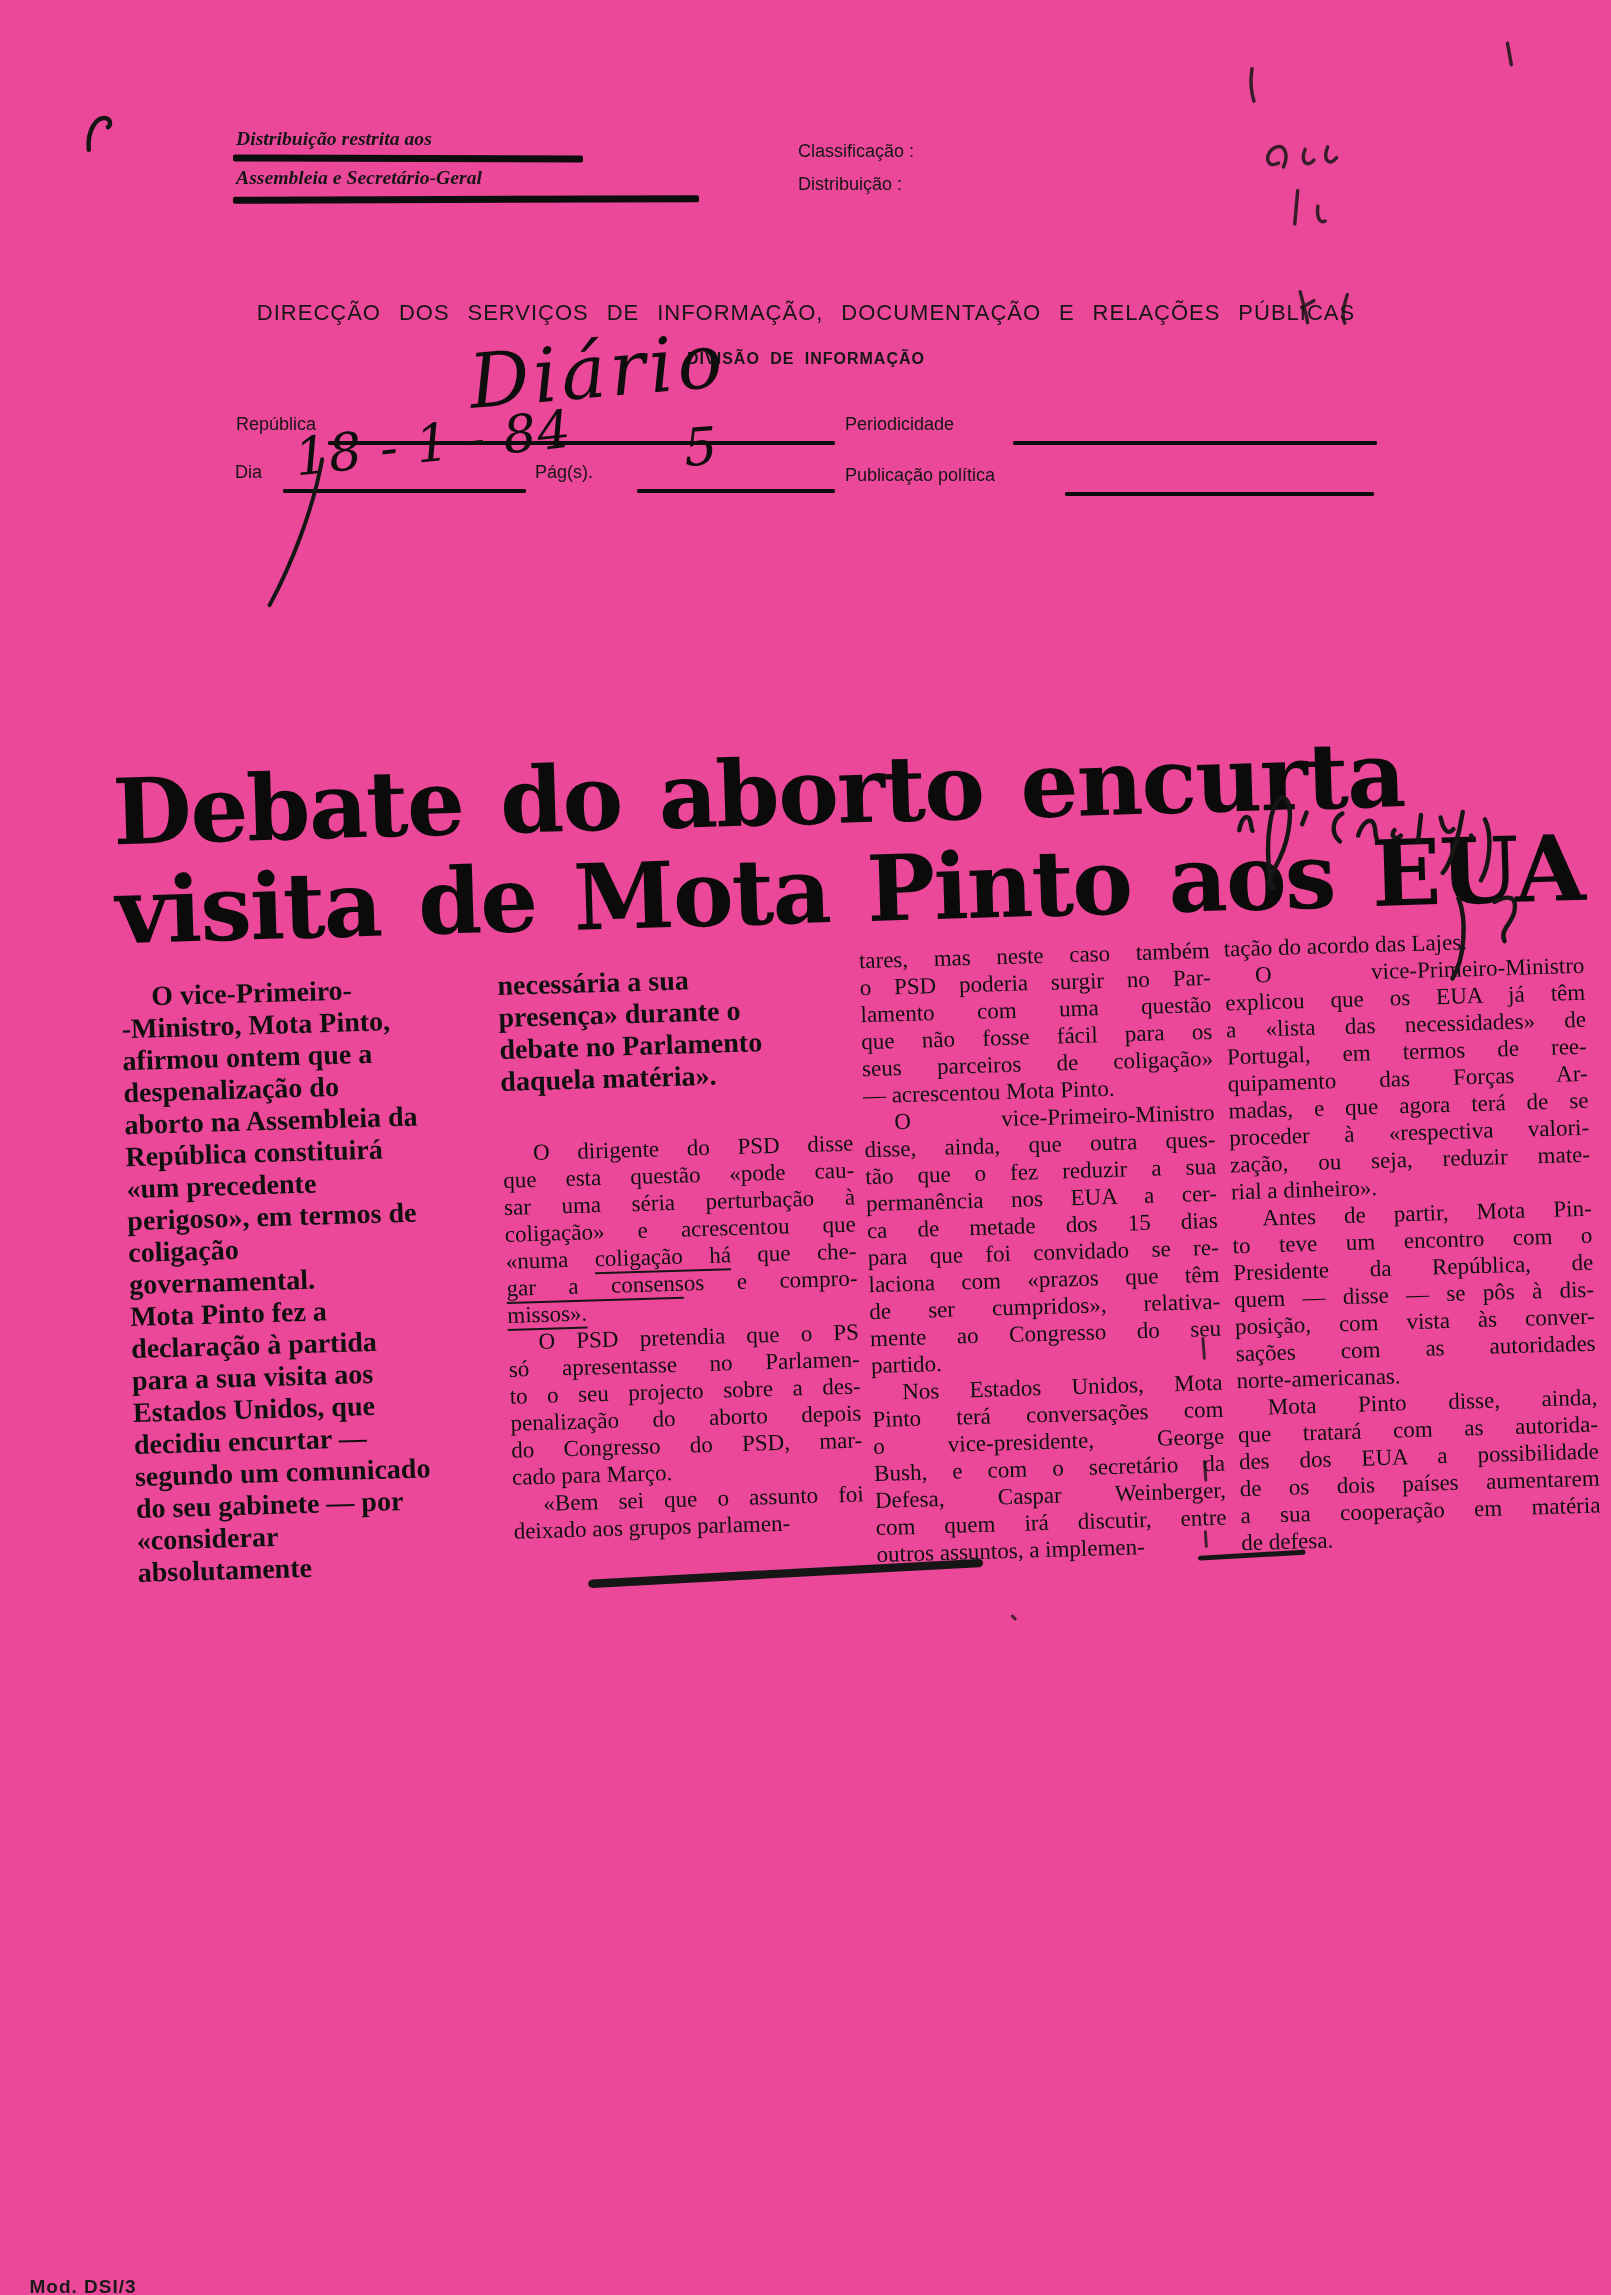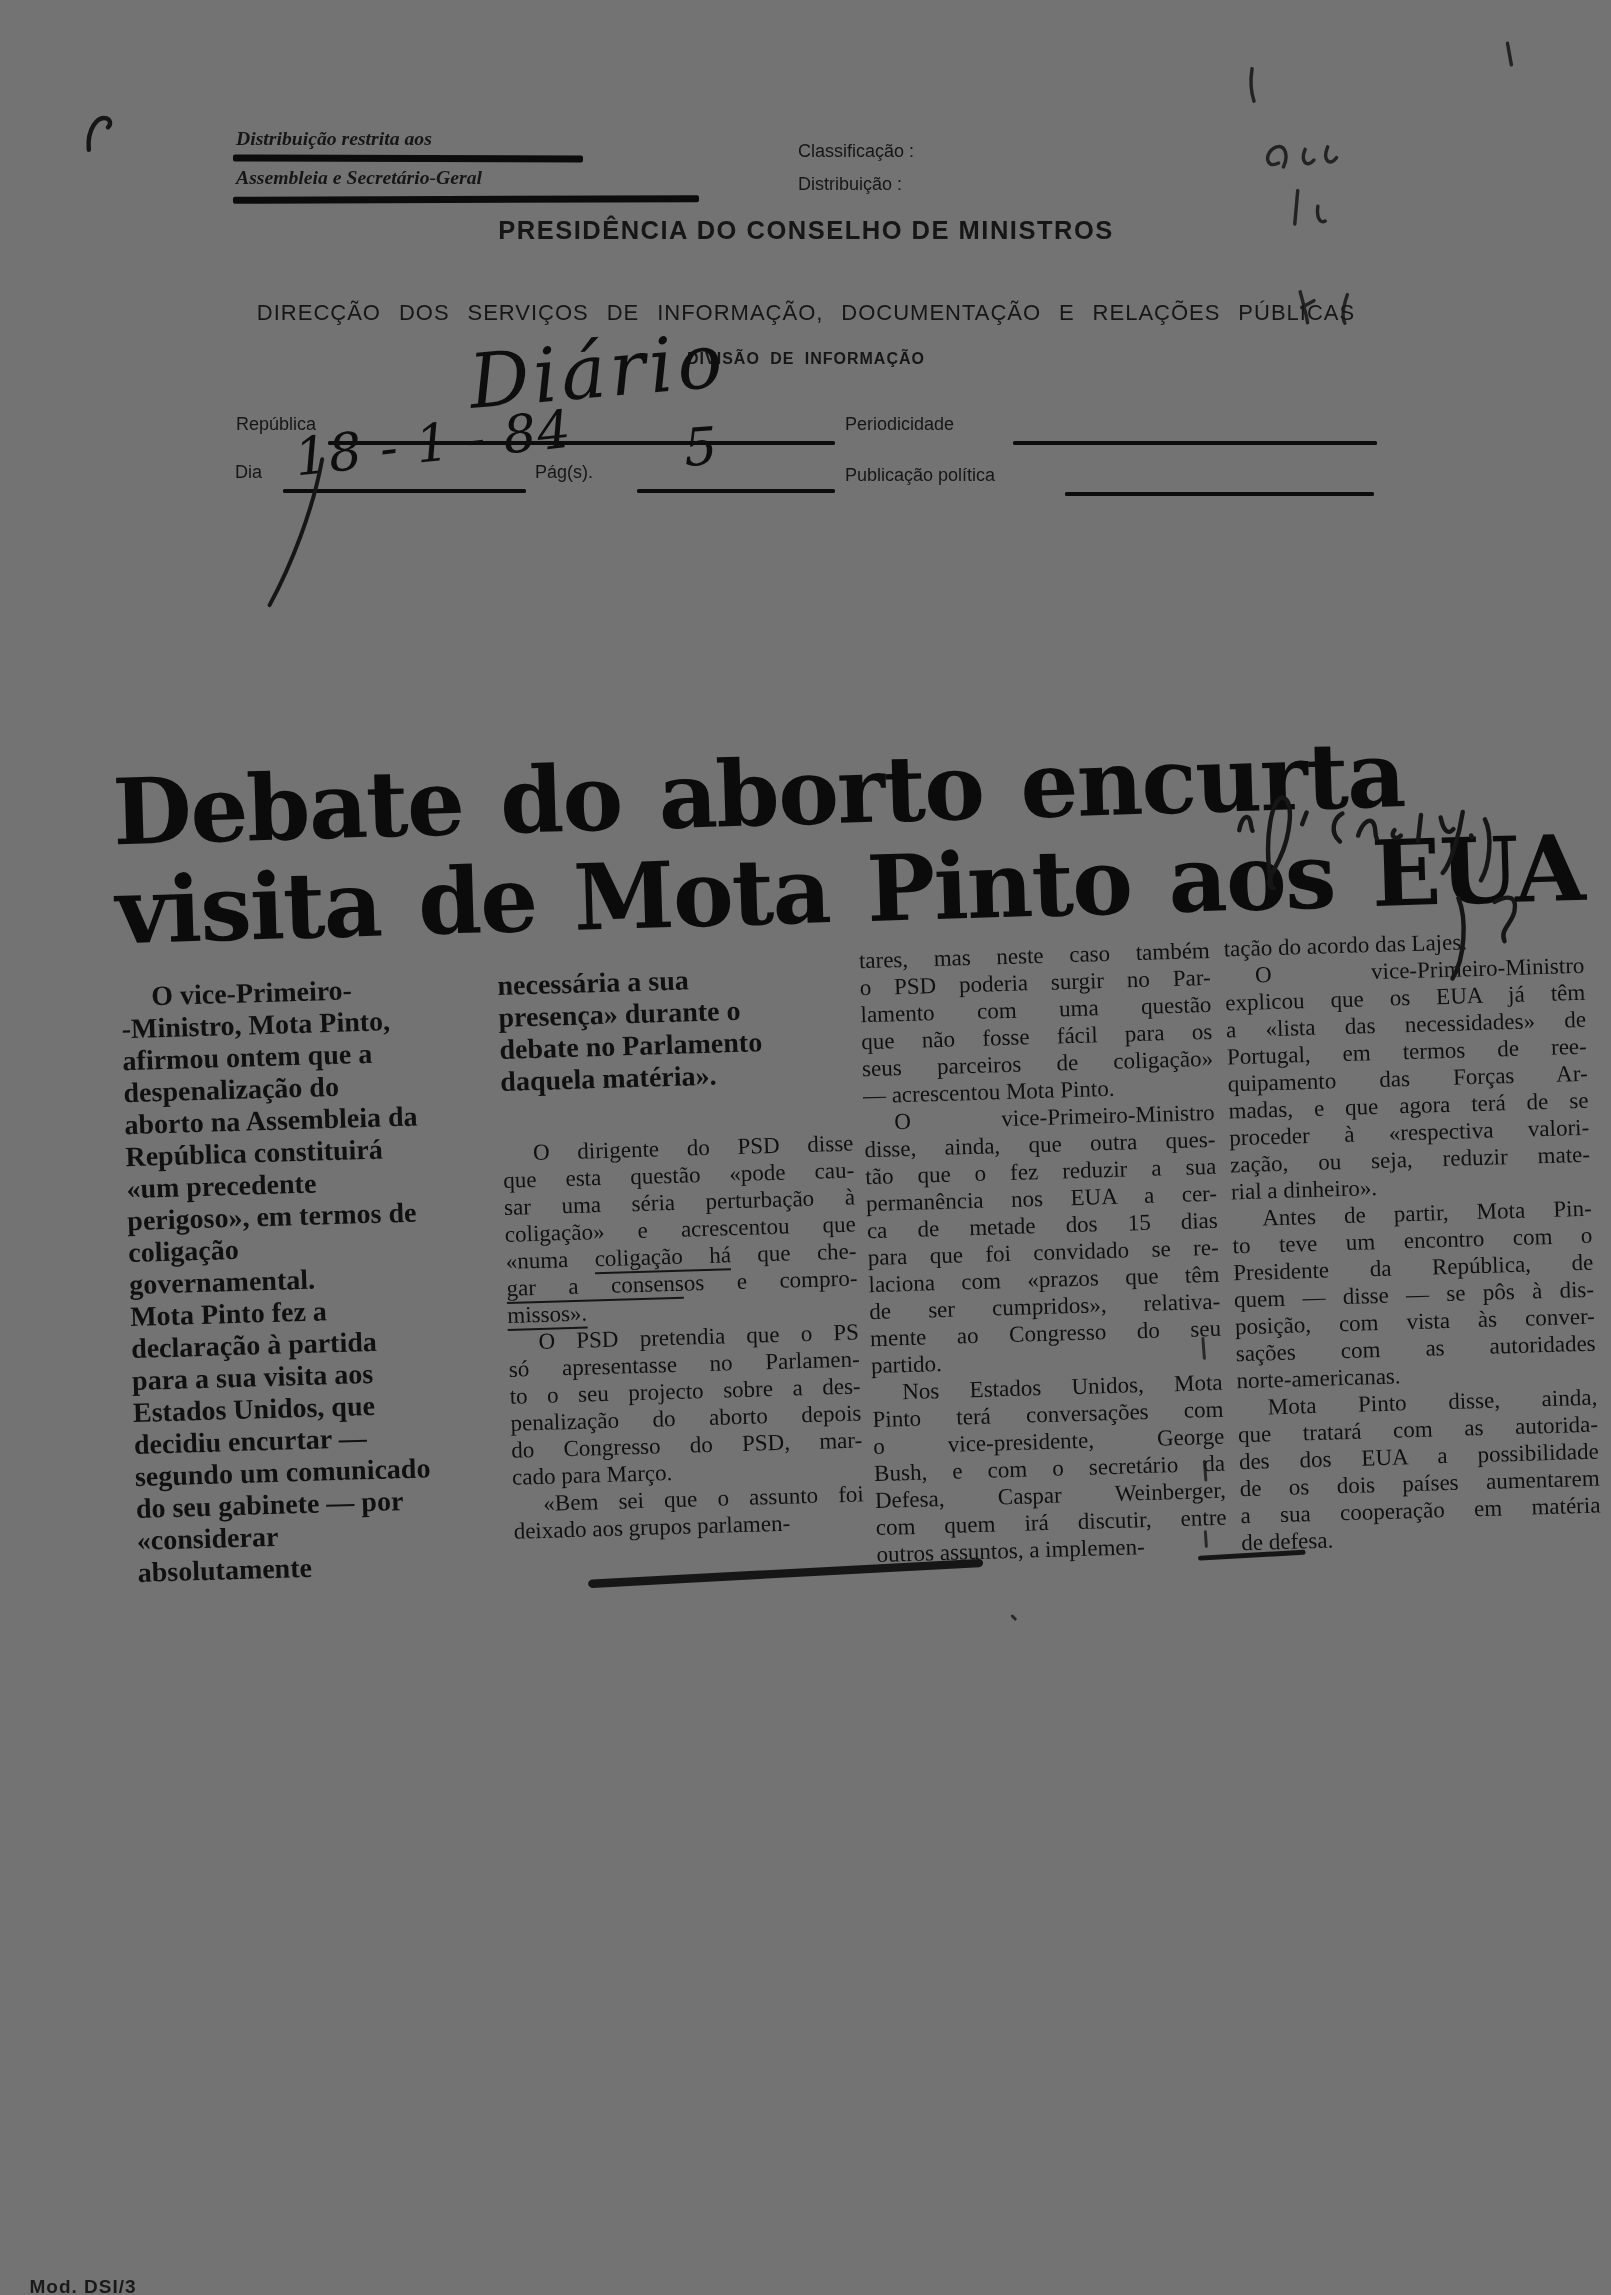--- a/index.html
+++ b/index.html
@@ -1,16 +1,16 @@
 <!DOCTYPE html>
 <html style="font-size:7.9px"><head>
 <meta charset="utf-8">
 <style>
   html,body{margin:0;padding:0;background:#e8e8e8;}
-  #page{position:relative;width:1612px;height:2295px;background:#737373;overflow:hidden;
+  #page{position:relative;width:1612px;height:2295px;background:#ec4899;overflow:hidden;
         font-family:"Liberation Serif",serif;color:#121212;}
   
   .flabel{position:absolute;font-family:"Liberation Sans",sans-serif;font-size:18px;
           color:#161616;white-space:nowrap;}
   .ital{font-family:"Liberation Serif",serif;font-style:italic;font-weight:bold;font-size:19.7px;}
   .bar{position:absolute;background:#0c0c0c;border-radius:2px;}
   .fline{position:absolute;background:#0c0c0c;height:4.4px;border-radius:1.5px;}
   .centered{left:0;width:1612px;text-align:center;}
   .orgtitle{font-weight:bold;font-size:25.5px;letter-spacing:1.5px;}
   .orgsub{font-size:18px;letter-spacing:0.5px;}
@@ -50,21 +50,20 @@
 <div id="page">
 
   <div class="flabel ital" style="left:236px;top:127px;">Distribuição restrita aos</div>
   <div class="bar" style="left:233px;top:155px;width:350px;height:6.9px;transform:rotate(.2deg);"></div>
   <div class="flabel ital" style="left:236px;top:166px;">Assembleia e Secretário-Geral</div>
   <div class="bar" style="left:233px;top:196px;width:466px;height:6.9px;transform:rotate(-.2deg);"></div>
 
   <div class="flabel" style="left:798px;top:129px;margin-top:12px;">Classificação :</div>
   <div class="flabel" style="left:798px;top:174px;">Distribuição :</div>
 
-  <div class="flabel centered orgtitle" style="top:216px;">PRESIDÊNCIA DO CONSELHO DE MINISTROS</div>
   <div class="flabel centered orgdept" style="top:300px;">DIRECÇÃO DOS SERVIÇOS DE INFORMAÇÃO, DOCUMENTAÇÃO E RELAÇÕES PÚBLICAS</div>
   <div class="flabel centered orgdiv" style="top:350px;">DIVISÃO DE INFORMAÇÃO</div>
 
   <div class="flabel" style="left:236px;top:414px;">República</div>
   <div class="fline" style="left:328px;top:441px;width:507px;"></div>
   <div class="hw" style="left:469px;top:327px;font-size:75px;transform:rotate(-5deg);letter-spacing:3.9px;">Diário</div>
   <div class="flabel" style="left:845px;top:414px;">Periodicidade</div>
   <div class="fline" style="left:1013px;top:441px;width:364px;"></div>
 
   <div class="flabel" style="left:235px;top:462px;">Dia</div>

